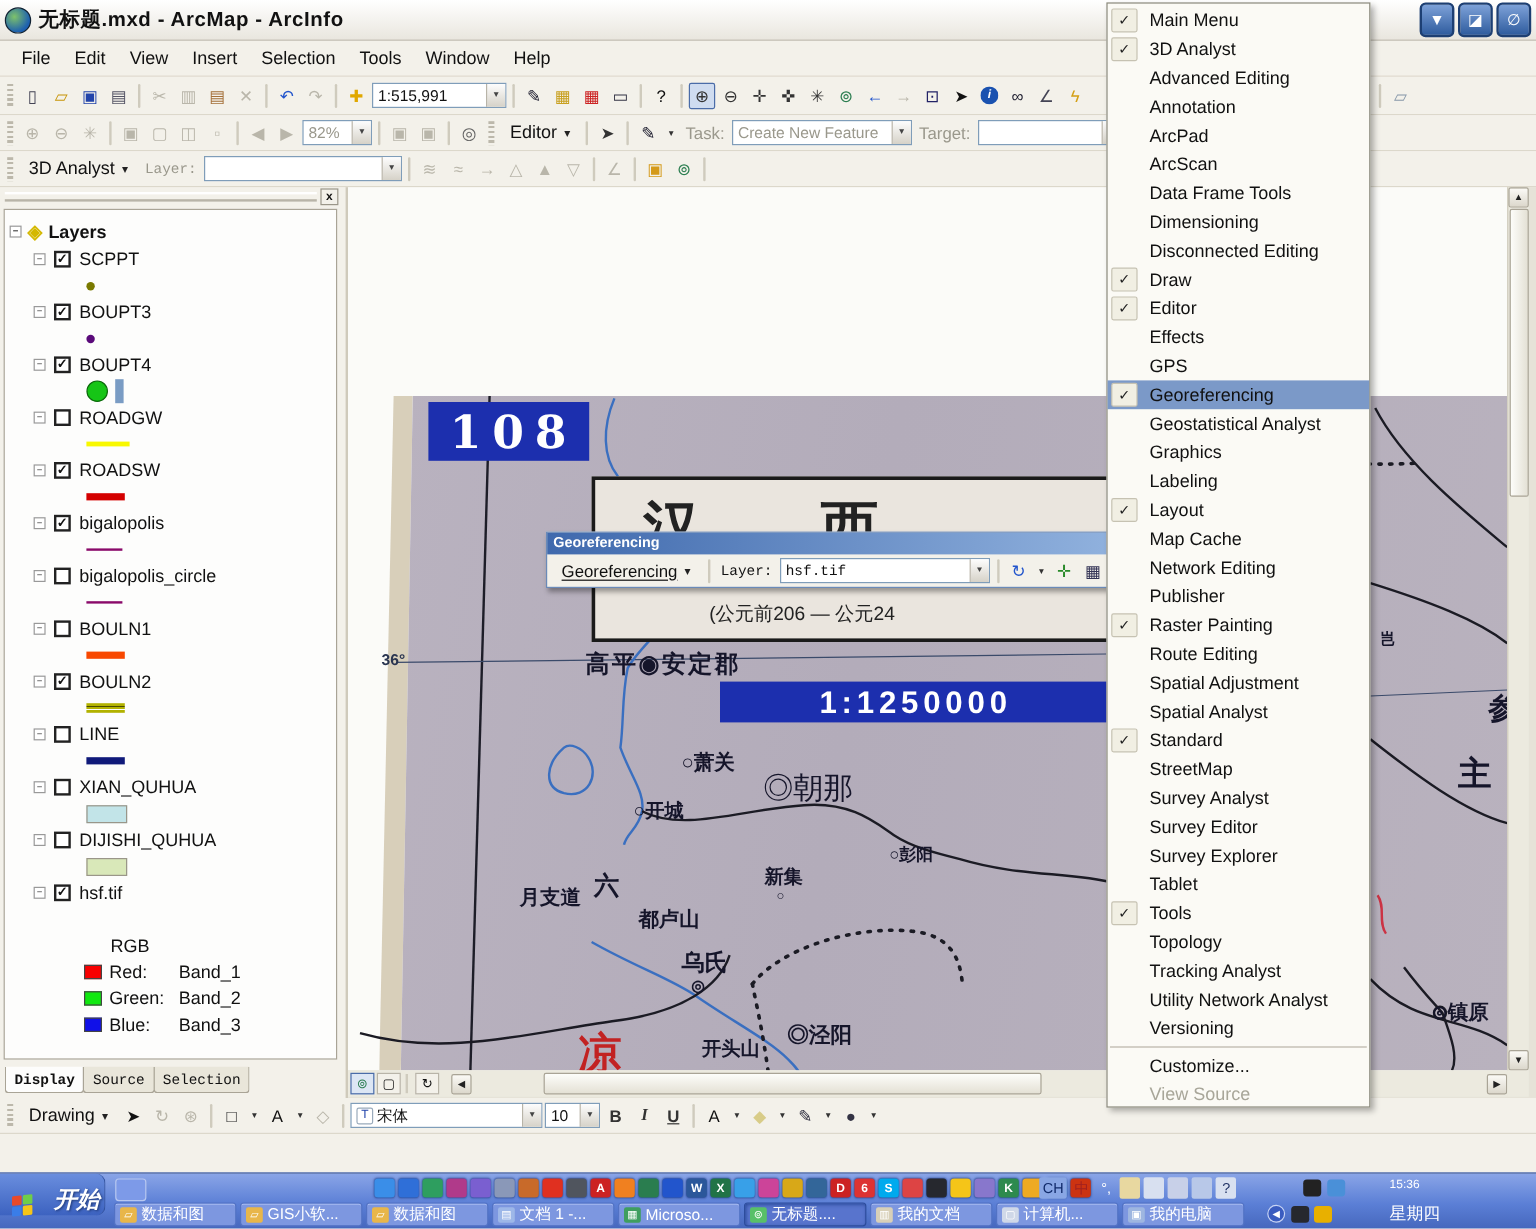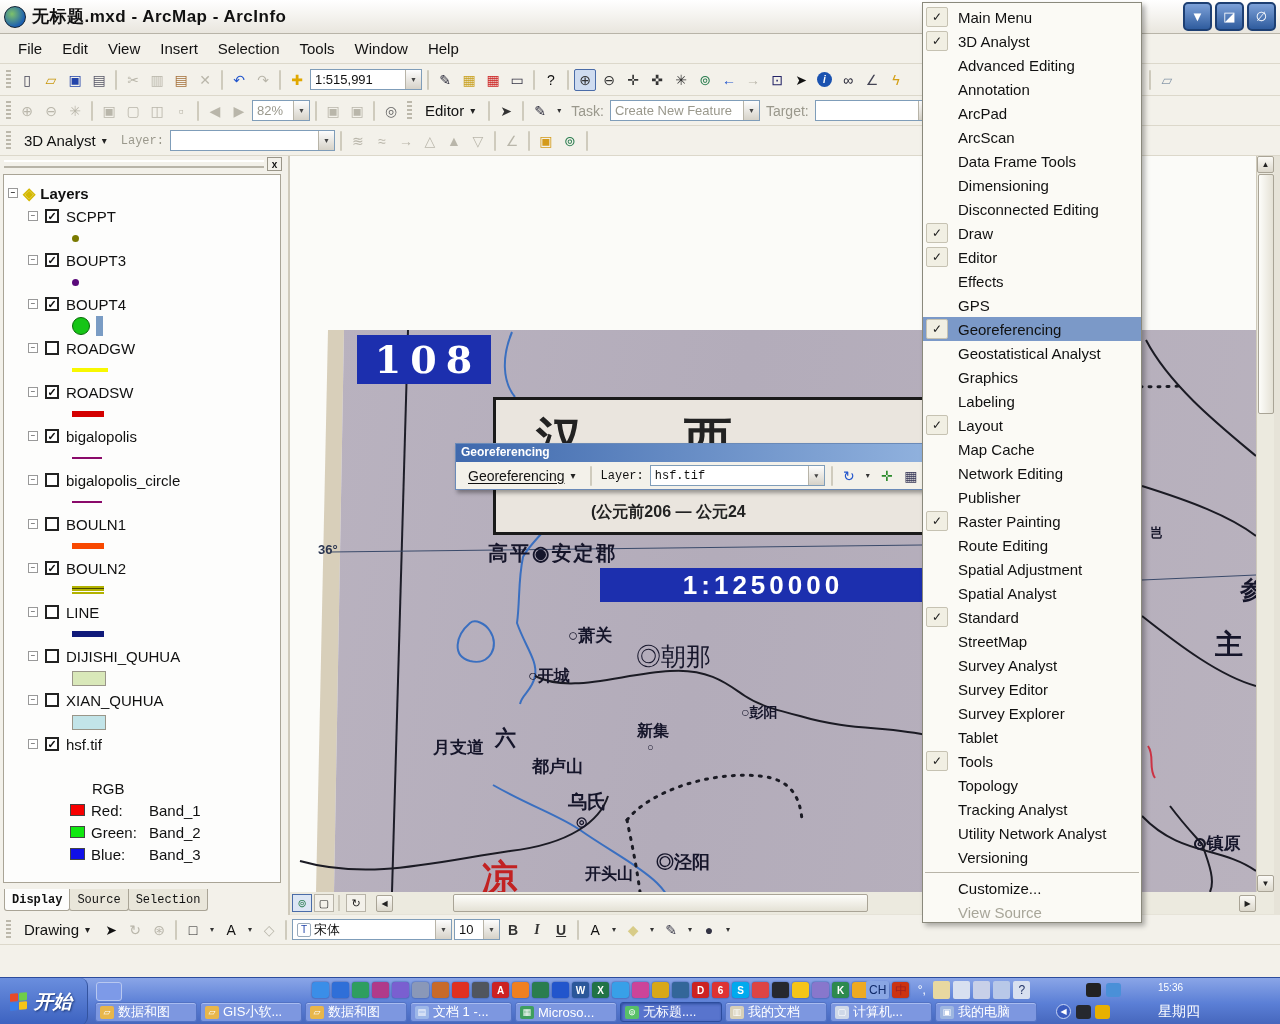--- a/index.html
+++ b/index.html
@@ -73,21 +73,21 @@
   .paperedge{position:absolute;left:0;top:0;width:100%;height:100%;background:#d8cfba;clip-path:polygon(38px 174px,54px 174px,44px 736px,26px 736px)}
   .raster{position:absolute;left:0;top:0;width:100%;height:100%;background:linear-gradient(100deg,#bab3c0,#b3acba 45%,#b9b2be);clip-path:polygon(54px 174px,966px 174px,966px 736px,44px 736px)}
   .mapsvg{position:absolute;left:0;top:0}
   .bluesign{position:absolute;background:#1c2fae;color:#fff;display:flex;align-items:center;justify-content:center;font-weight:bold}
   .box108{left:67px;top:179px;width:134px;height:49px;font-family:"DejaVu Serif",serif;font-size:38px;letter-spacing:9px;padding-left:8px}
   .scalebox{left:310px;top:412px;width:326px;height:34px;font-size:26px;letter-spacing:4px}
   .titlebox{position:absolute;left:203px;top:241px;width:452px;height:138px;background:#eae5de;border:3px solid #1a1a1a}
   .tchar{position:absolute;font-size:48px;font-weight:bold;color:#222;top:8px}
   .tchar.c1{left:40px}
   .tchar.c2{left:188px}
-  .subtitle{position:absolute;left:95px;top:102px;font-size:16px;font-weight:bold;color:#222;white-space:nowrap}
+  .subtitle{position:absolute;left:95px;top:102px;font-size:16px;font-weight:normal;color:#222;white-space:nowrap}
   .mlabel{position:absolute;white-space:nowrap;color:#15152a;font-weight:600}
 
   .vscroll{position:absolute;left:1256px;top:0;width:18px;height:736px;background:#eceadf;border-left:1px solid #cfcabb}
   .sarrow{width:17px;height:17px;background:linear-gradient(#fbfaf6,#dcd8cc);border:1px solid #a9a496;border-radius:2px;font-size:8px;display:flex;align-items:center;justify-content:center;color:#222}
   .vthumb{position:absolute;left:1px;top:18px;width:16px;height:240px;background:linear-gradient(90deg,#fdfdfa,#e4e1d5);border:1px solid #a9a496;border-radius:2px}
   .vs-up{position:absolute;left:0;top:0}
   .vs-dn{position:absolute;left:0;bottom:0}
   .hsrow{position:absolute;left:290px;top:736px;width:966px;height:22px;background:#eceadf;display:flex;align-items:center}
   .vbtn{width:20px;height:18px;border:1px solid #b8b4a8;background:#f3f1ea;font-size:11px;display:flex;align-items:center;justify-content:center;margin-left:2px}
   .vbtn.act{background:#dce6f4;border-color:#4a6ca8}
@@ -116,21 +116,21 @@
   
   .statusbar{position:absolute;left:0;top:945px;width:1280px;height:32px;background:#f3f1ea;border-top:1px solid #fff;display:flex;align-items:center;gap:3px;padding:0 2px}
   .spane{height:24px;border:1px solid;border-color:#9a9689 #fff #fff #9a9689;background:#f3f1ea}
   .sp1{width:778px}
   .sp2{width:26px}
   .spcoords{width:226px;display:flex;align-items:center;padding-left:6px;font-size:14px;background:#f8f7f2}
   .sp4{flex:1}
 
   
   .taskbar{position:absolute;left:0;top:977px;width:1280px;height:47px;background:linear-gradient(#8aa5e7,#5b7fd6 55%,#4667bd);border-top:1px solid #2c4c9c;color:#fff}
-  .start{position:absolute;left:0;top:0;width:88px;height:47px;background:linear-gradient(#6a8ede,#3c62c0);display:flex;align-items:center;gap:7px;padding-left:10px;border-right:1px solid #33539f;border-radius:0 8px 8px 0}
+  .start{position:absolute;left:0;top:0;width:88px;height:35px;background:linear-gradient(#6a8ede,#3c62c0);display:flex;align-items:flex-end;gap:18px;padding-left:10px;border-right:1px solid #33539f;border-radius:0 8px 8px 0}
   .startlogo{width:17px;height:17px;display:grid;grid-template-columns:8px 8px;grid-template-rows:8px 8px;gap:1px;transform:skewY(-6deg)}
   .startlogo i{border-radius:1px}
   .startlabel{font-size:19px;font-weight:bold;font-style:italic;text-shadow:1px 1px 2px #203a78}
   .deskbtn{position:absolute;left:96px;top:4px;width:26px;height:19px;background:#7d9ae8;border:1px solid #b8c8f0;border-radius:3px}
   .qlrow{position:absolute;left:312px;top:4px;display:flex;gap:3px}
   .qli{width:17px;height:16px;border-radius:3px;font-size:10px;font-weight:bold;color:#fff;display:flex;align-items:center;justify-content:center;box-shadow:0 0 2px #23408a}
   .langbar{position:absolute;left:866px;top:3px;display:flex;gap:3px;align-items:center}
   .langi{height:18px;min-width:17px;padding:0 3px;font-size:12px;display:flex;align-items:center;justify-content:center;border-radius:2px}
   .traytop{position:absolute;left:1086px;top:5px;display:flex;gap:5px}
   .trayi{width:15px;height:14px;border-radius:3px;display:block}
@@ -408,34 +408,34 @@
       <span>LINE</span>
     </div>
     <div class="symrow">
       <span class="sym s-line-thick" style="background: rgb(16, 26, 122);"></span>
     </div>
   </div>
             <div class="lrow">
     <div class="l1">
       <span class="ebox"></span>
       <span class="cbox"></span>
+      <span>XIAN_QUHUA</span>
+    </div>
+    <div class="symrow">
+      <span class="sym s-box" style="background: rgb(194, 228, 232);"></span>
+    </div>
+  </div>
+            <div class="lrow">
+    <div class="l1">
+      <span class="ebox"></span>
+      <span class="cbox"></span>
       <span>DIJISHI_QUHUA</span>
     </div>
     <div class="symrow">
       <span class="sym s-box" style="background: rgb(217, 232, 185);"></span>
-    </div>
-  </div>
-            <div class="lrow">
-    <div class="l1">
-      <span class="ebox"></span>
-      <span class="cbox"></span>
-      <span>XIAN_QUHUA</span>
-    </div>
-    <div class="symrow">
-      <span class="sym s-box" style="background: rgb(194, 228, 232);"></span>
     </div>
   </div>
             <div class="lrow">
     <div class="l1">
       <span class="ebox"></span>
       <span class="cbox">✓</span>
       <span>hsf.tif</span>
     </div>
     <div class="symrow">
       

